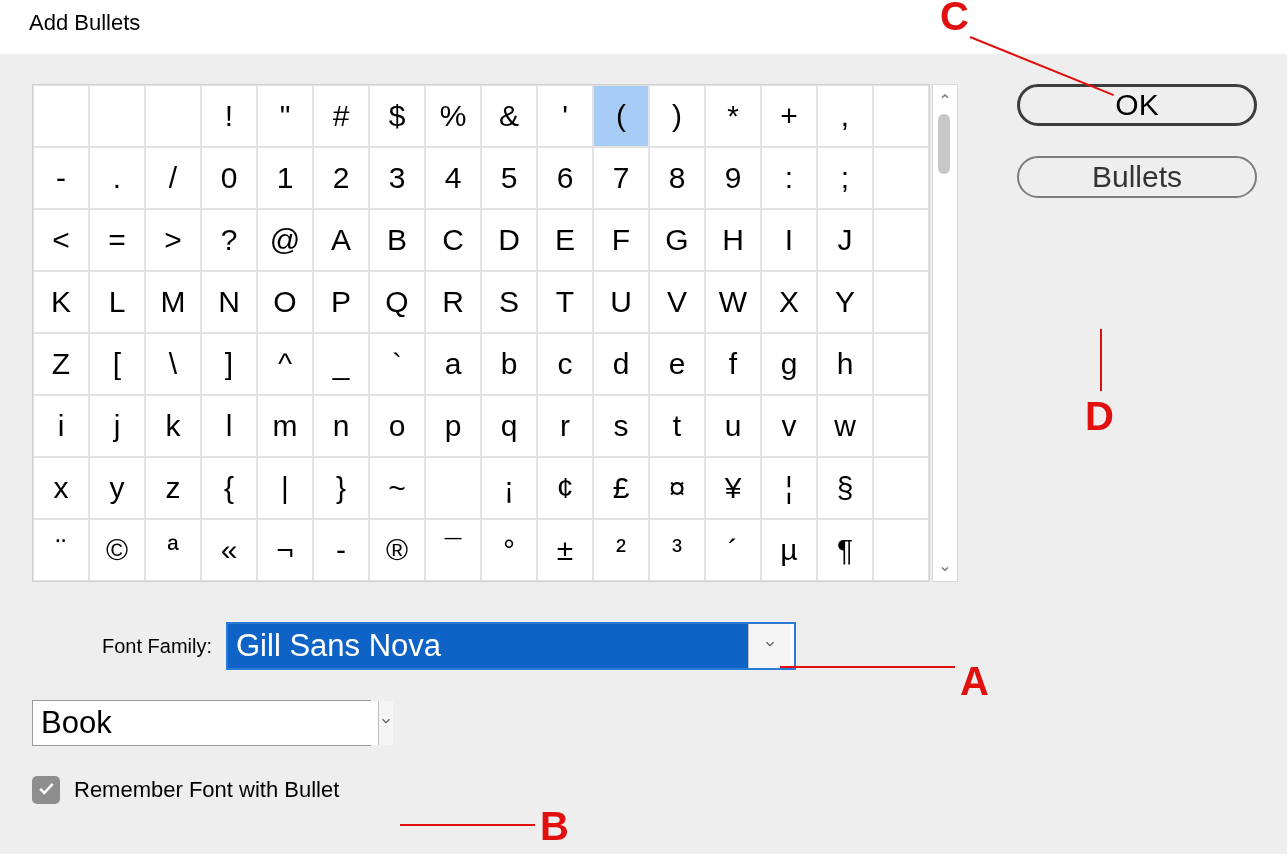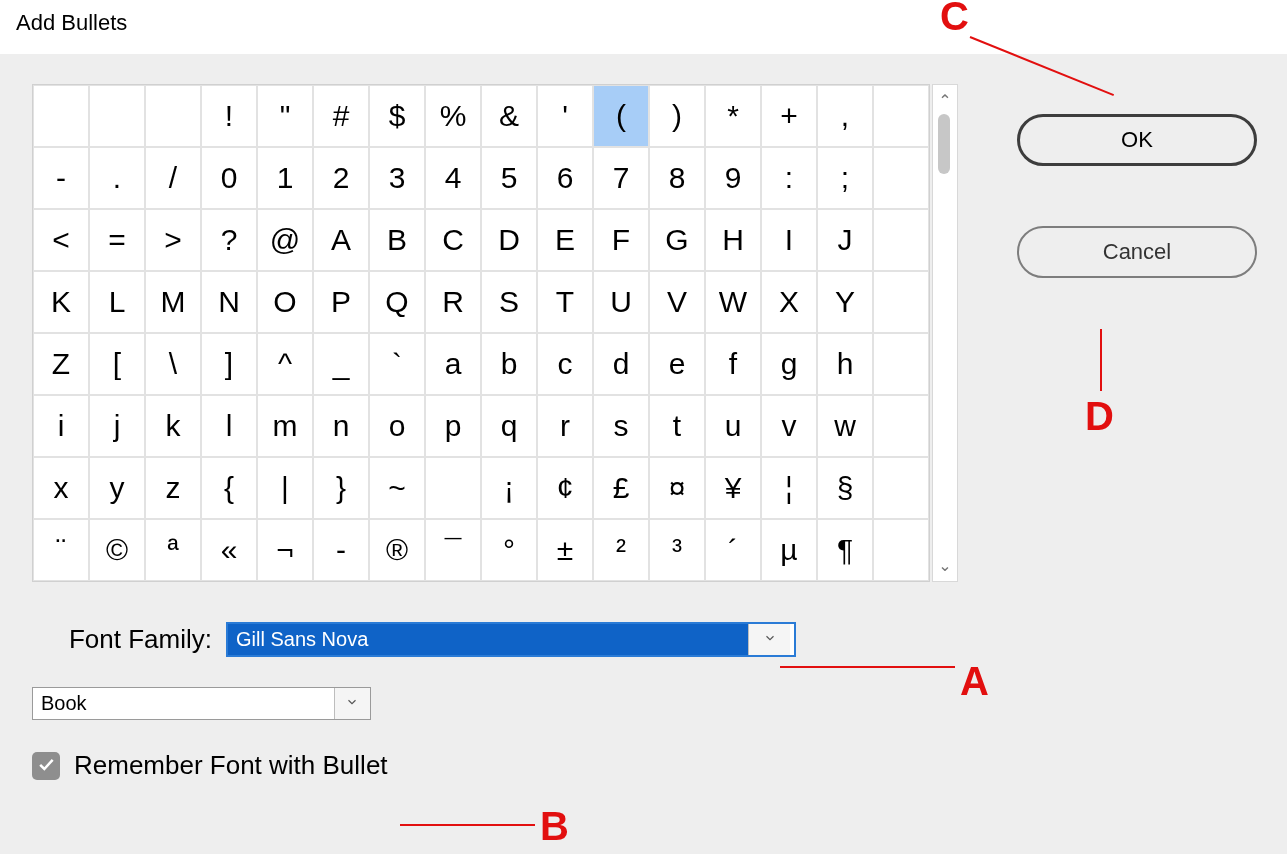--- a/index.html
+++ b/index.html
@@ -4,21 +4,21 @@
 <style>
   * { box-sizing: border-box; }
   body {
     margin: 0;
     font-family: "Segoe UI", Arial, sans-serif;
     background: #fff;
     color: #000;
     width: 1287px;
   }
   .title-bar {
-    padding: 10px 16px 18px 16px;
+    padding: 10px 16px 18px 29px;
     font-size: 22px;
     background:#fff;
   }
   .content {
     background: #eeeeee;
     padding: 30px 30px 30px 32px;
     display: flex;
     align-items: flex-start;
     gap: 38px;
     min-height: 800px;
@@ -73,36 +73,36 @@
     margin-top:4px;
     cursor:pointer;
   }
   .controls { margin-top:40px; }
   .row {
     display:flex;
     align-items:center;
     margin-bottom:30px;
   }
   .row label.field-label {
-    font-size:26px;
+    font-size:20px;
     width:180px;
     text-align:right;
     margin-right:14px;
   }
   .combo {
     display:flex;
     align-items:stretch;
     background:#fff;
   }
   .combo.focused { border:2px solid #2a7bd6; }
   .combo.plain   { border:1px solid #9a9a9a; }
   .combo input {
     border:none;
     outline:none;
-    font-size:20px;
+    font-size:31px;
     padding:4px 8px;
     font-family:inherit;
   }
   .combo.focused input {
     background:#0f63c7;
     color:#fff;
   }
   .drop-btn {
     width:42px;
     border-left:1px solid #bdbdbd;
@@ -124,37 +124,36 @@
     margin-top:10px;
   }
   .check-box{
     width:28px;height:28px;
     border-radius:5px;
     background:#8e8e8e;
     display:flex;align-items:center;justify-content:center;
     cursor:pointer;
   }
   .check-box svg{width:20px;height:20px;}
-  .check-label{ font-size:26px; }
+  .check-label{ font-size:22px; }
   .btn-col {
     display:flex;
     flex-direction:column;
     gap:30px;
     padding-top:0px;
   }
   .btn {
     width:240px;
-    height:52px;
+    height:42px;
     border-radius:28px;
     display:flex;align-items:center;justify-content:center;
-    font-size:22px;
+    font-size:30px;
     background:#eeeeee;
     cursor:pointer;
     position:relative;
-    margin-top:30px;
   }
   .btn.primary { border:3px solid #3d3d3d; }
   .btn.secondary { border:2px solid #7d7d7d; color:#333; }
   
   .ann-label{
     position:absolute;
     color:#e20f0f;
     font-weight:900;
     font-size:40px;
     font-family:Arial,sans-serif;
@@ -349,21 +348,21 @@
               </svg>
           </span>
         </div>
         <span class="check-label">Remember Font with Bullet</span>
       </div>
     </div>
   </div>
 
   <div class="btn-col">
     <div class="btn primary">OK</div>
-    <div class="btn secondary">Cancel</div>
+    <div class="btn secondary">Bullets</div>
   </div>
 
   <div class="ann-label" style="left:960px; top:605px;">A</div>
   <div class="ann-line" style="left:780px; top:612px; width:175px; height:2px;"></div>
 
   <div class="ann-label" style="left:540px; top:750px;">B</div>
   <div class="ann-line" style="left:400px; top:770px; width:135px; height:2px;"></div>
 
   <div class="ann-label" style="left:940px; top:-60px;">C</div>
   <div class="ann-line" style="left:970px; top:-18px; width:155px; height:2px; transform:rotate(22deg); transform-origin:left center;"></div>

